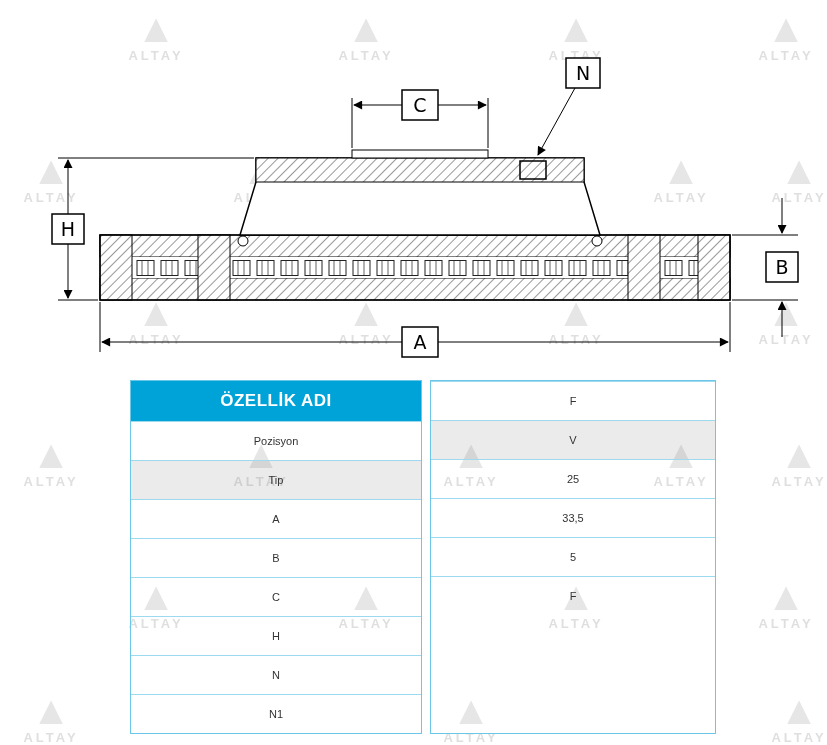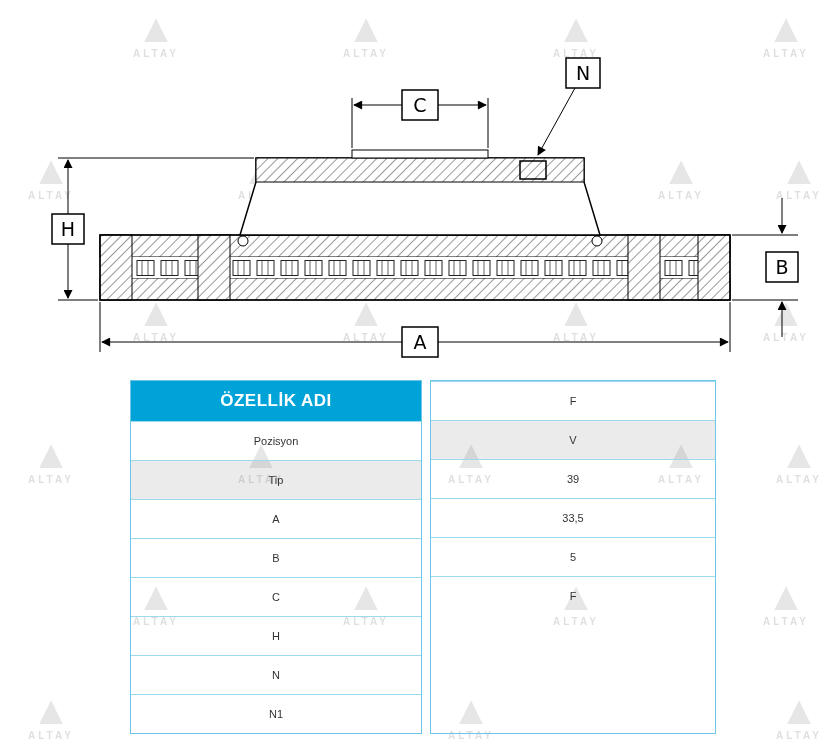--- a/index.html
+++ b/index.html
@@ -1,21 +1,21 @@
 <!DOCTYPE html>
 <html><head>
 <meta charset="utf-8">
 <style>
   html,body{margin:0;padding:0;background:#fff;}
   .page{position:relative;width:827px;height:745px;background:#fff;overflow:hidden;
         font-family:"Liberation Sans",sans-serif;}
   
   .wm{position:absolute;width:72px;text-align:center;z-index:0;user-select:none;pointer-events:none;}
   .wm-tri{display:block;font-size:40px;line-height:1;color:#e6e6e6;}
-  .wm-text{display:block;font-size:10px;font-weight:bold;letter-spacing:3px;color:#dfdfdf;}
+  .wm-text{display:block;font-size:13px;font-weight:bold;letter-spacing:3px;color:#dfdfdf;}
   
   .drawing{position:absolute;top:0;left:0;z-index:1;}
   
   .spec-table{position:absolute;top:380px;left:130px;display:flex;gap:8px;z-index:2;}
   .col{border:1px solid #6cc6e8;}
   .col-left{width:290px;}
   .col-right{width:284px;}
   .th{height:40px;background:#00a3d7;color:#fff;font-weight:bold;font-size:17px;
       display:flex;align-items:center;justify-content:center;letter-spacing:.5px;text-align:center;}
   .td{height:38px;border-top:1px solid #9ddaf0;display:flex;align-items:center;
@@ -225,20 +225,20 @@
       <div class="td">A</div>
       <div class="td">B</div>
       <div class="td">C</div>
       <div class="td">H</div>
       <div class="td">N</div>
       <div class="td">N1</div>
     </div>
     <div class="col col-right">
       <div class="td">F</div>
       <div class="td alt">V</div>
-      <div class="td">39</div>
+      <div class="td">25</div>
       <div class="td">33,5</div>
       <div class="td">5</div>
       <div class="td">F</div>
     </div>
   </div>
 
 </div>
 
 </body></html>

